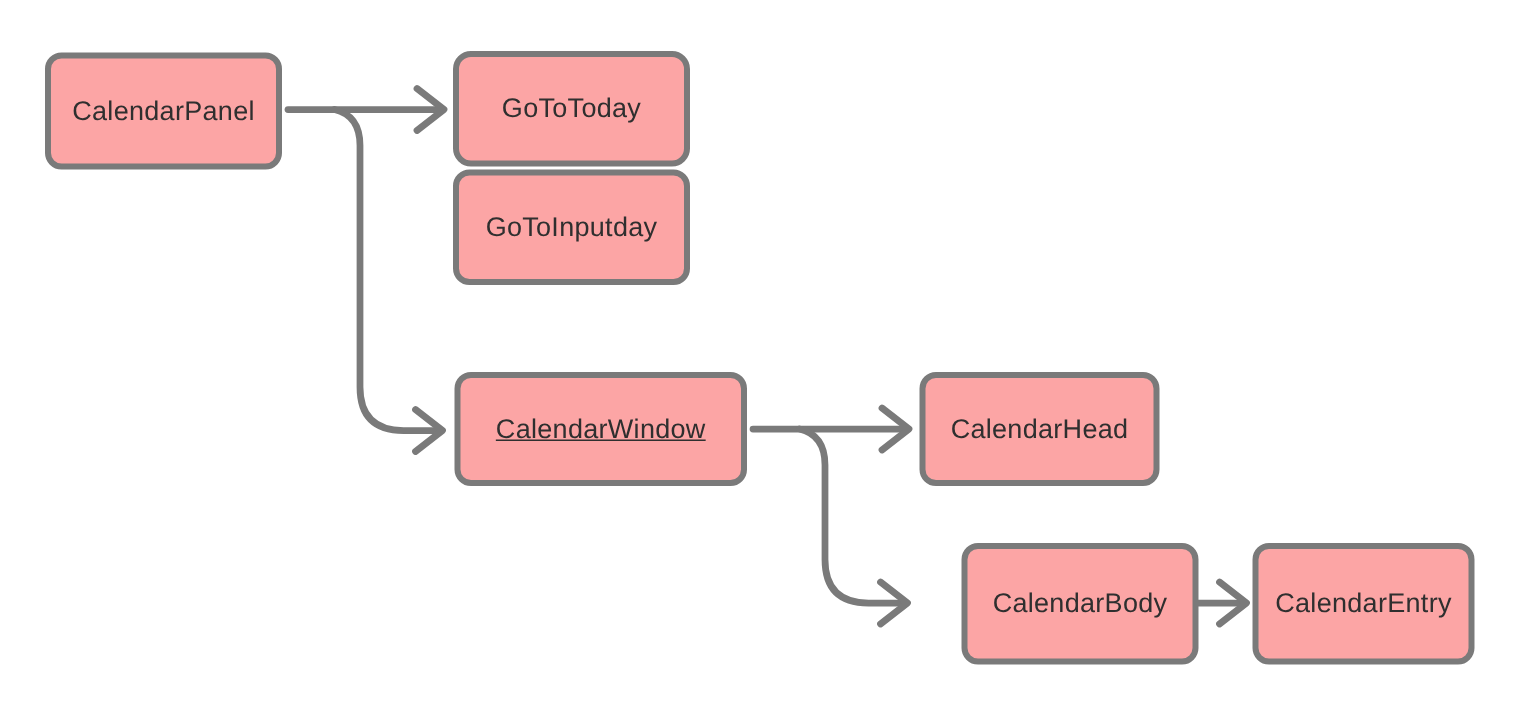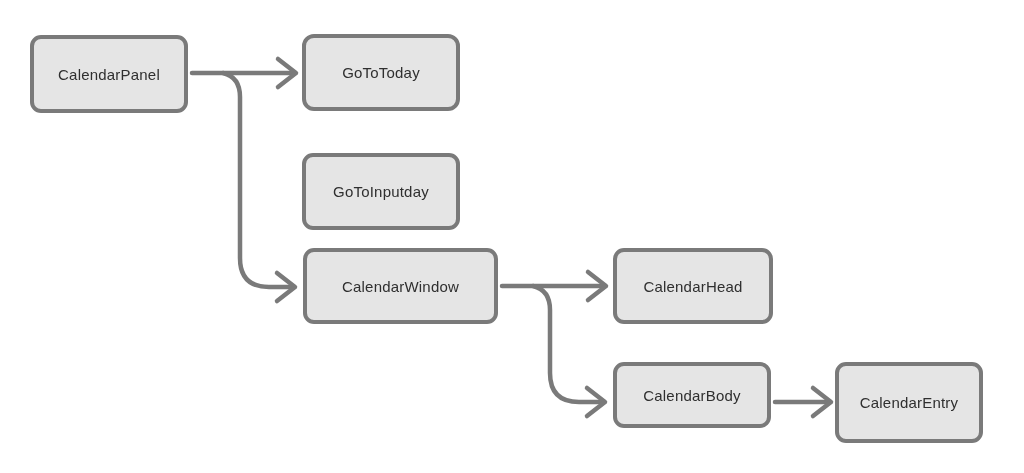--- a/index.html
+++ b/index.html
@@ -25,37 +25,37 @@
   .edge {
     fill: none;
     stroke: #7a7a7a;
     stroke-width: 4.5;
     stroke-linecap: round;
     stroke-linejoin: round;
   }
   .node {
     position: absolute;
     box-sizing: border-box;
-    background: #e5e5e5;
+    background: #fca5a5;
     border: 4px solid #7a7a7a;
     border-radius: 11px;
     display: flex;
     align-items: center;
     justify-content: center;
-    font-size: 15px;
+    font-size: 18px;
     letter-spacing: 0.2px;
     color: #2f2f2f;
     white-space: nowrap;
   }
   .node-calendar-panel  { left: 30px;  top: 35px;  width: 158px; height: 78px; }
   .node-go-to-today     { left: 302px; top: 34px;  width: 158px; height: 77px; border-radius: 12px; }
-  .node-go-to-inputday  { left: 302px; top: 113px; width: 158px; height: 77px; margin-top: 40px; }
-  .node-calendar-window { left: 303px; top: 248px; width: 195px; height: 76px; }
+  .node-go-to-inputday  { left: 302px; top: 113px; width: 158px; height: 77px; }
+  .node-calendar-window { left: 303px; top: 248px; width: 195px; height: 76px; text-decoration: underline; }
   .node-calendar-head   { left: 613px; top: 248px; width: 160px; height: 76px; }
-  .node-calendar-body   { left: 613px; top: 362px; width: 158px; height: 66px; }
+  .node-calendar-body   { left: 641px; top: 362px; width: 158px; height: 81px; }
   .node-calendar-entry  { left: 835px; top: 362px; width: 148px; height: 81px; }
 </style>
 </head>
 <body>
 
 <div class="stage">
 
   <svg class="edges-layer" viewBox="0 0 1024 473" xmlns="http://www.w3.org/2000/svg">
 
     <g>

